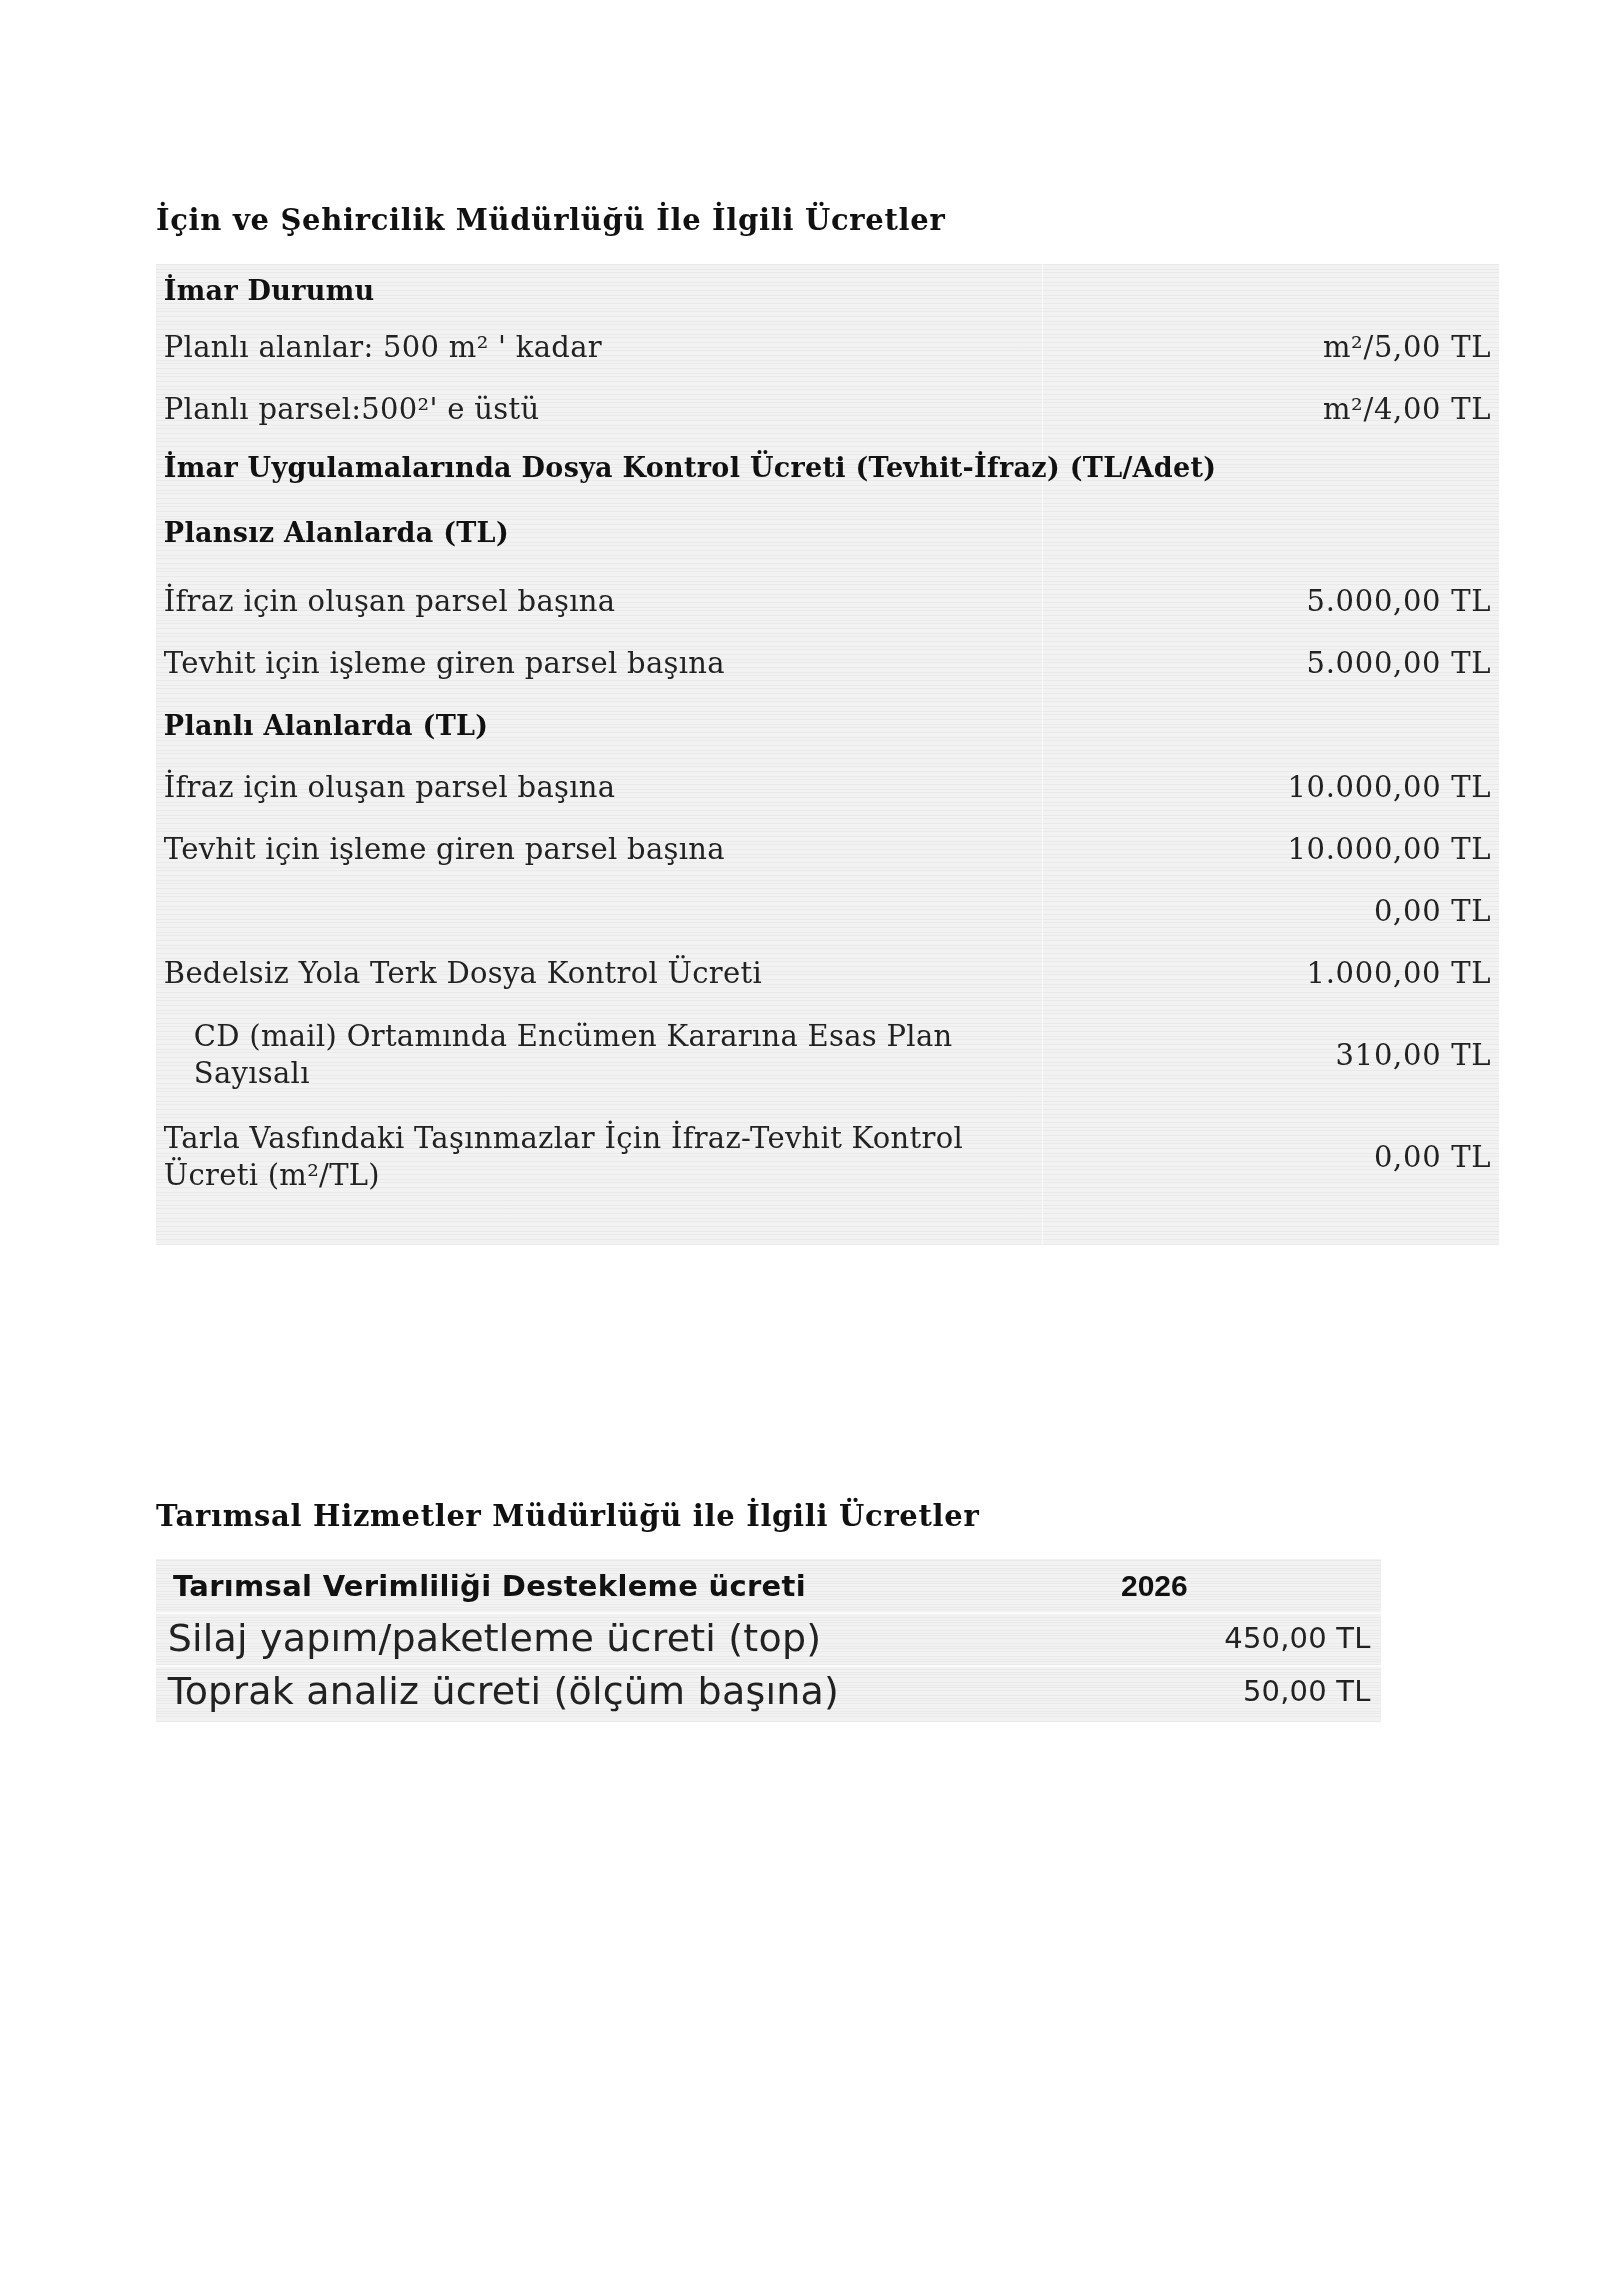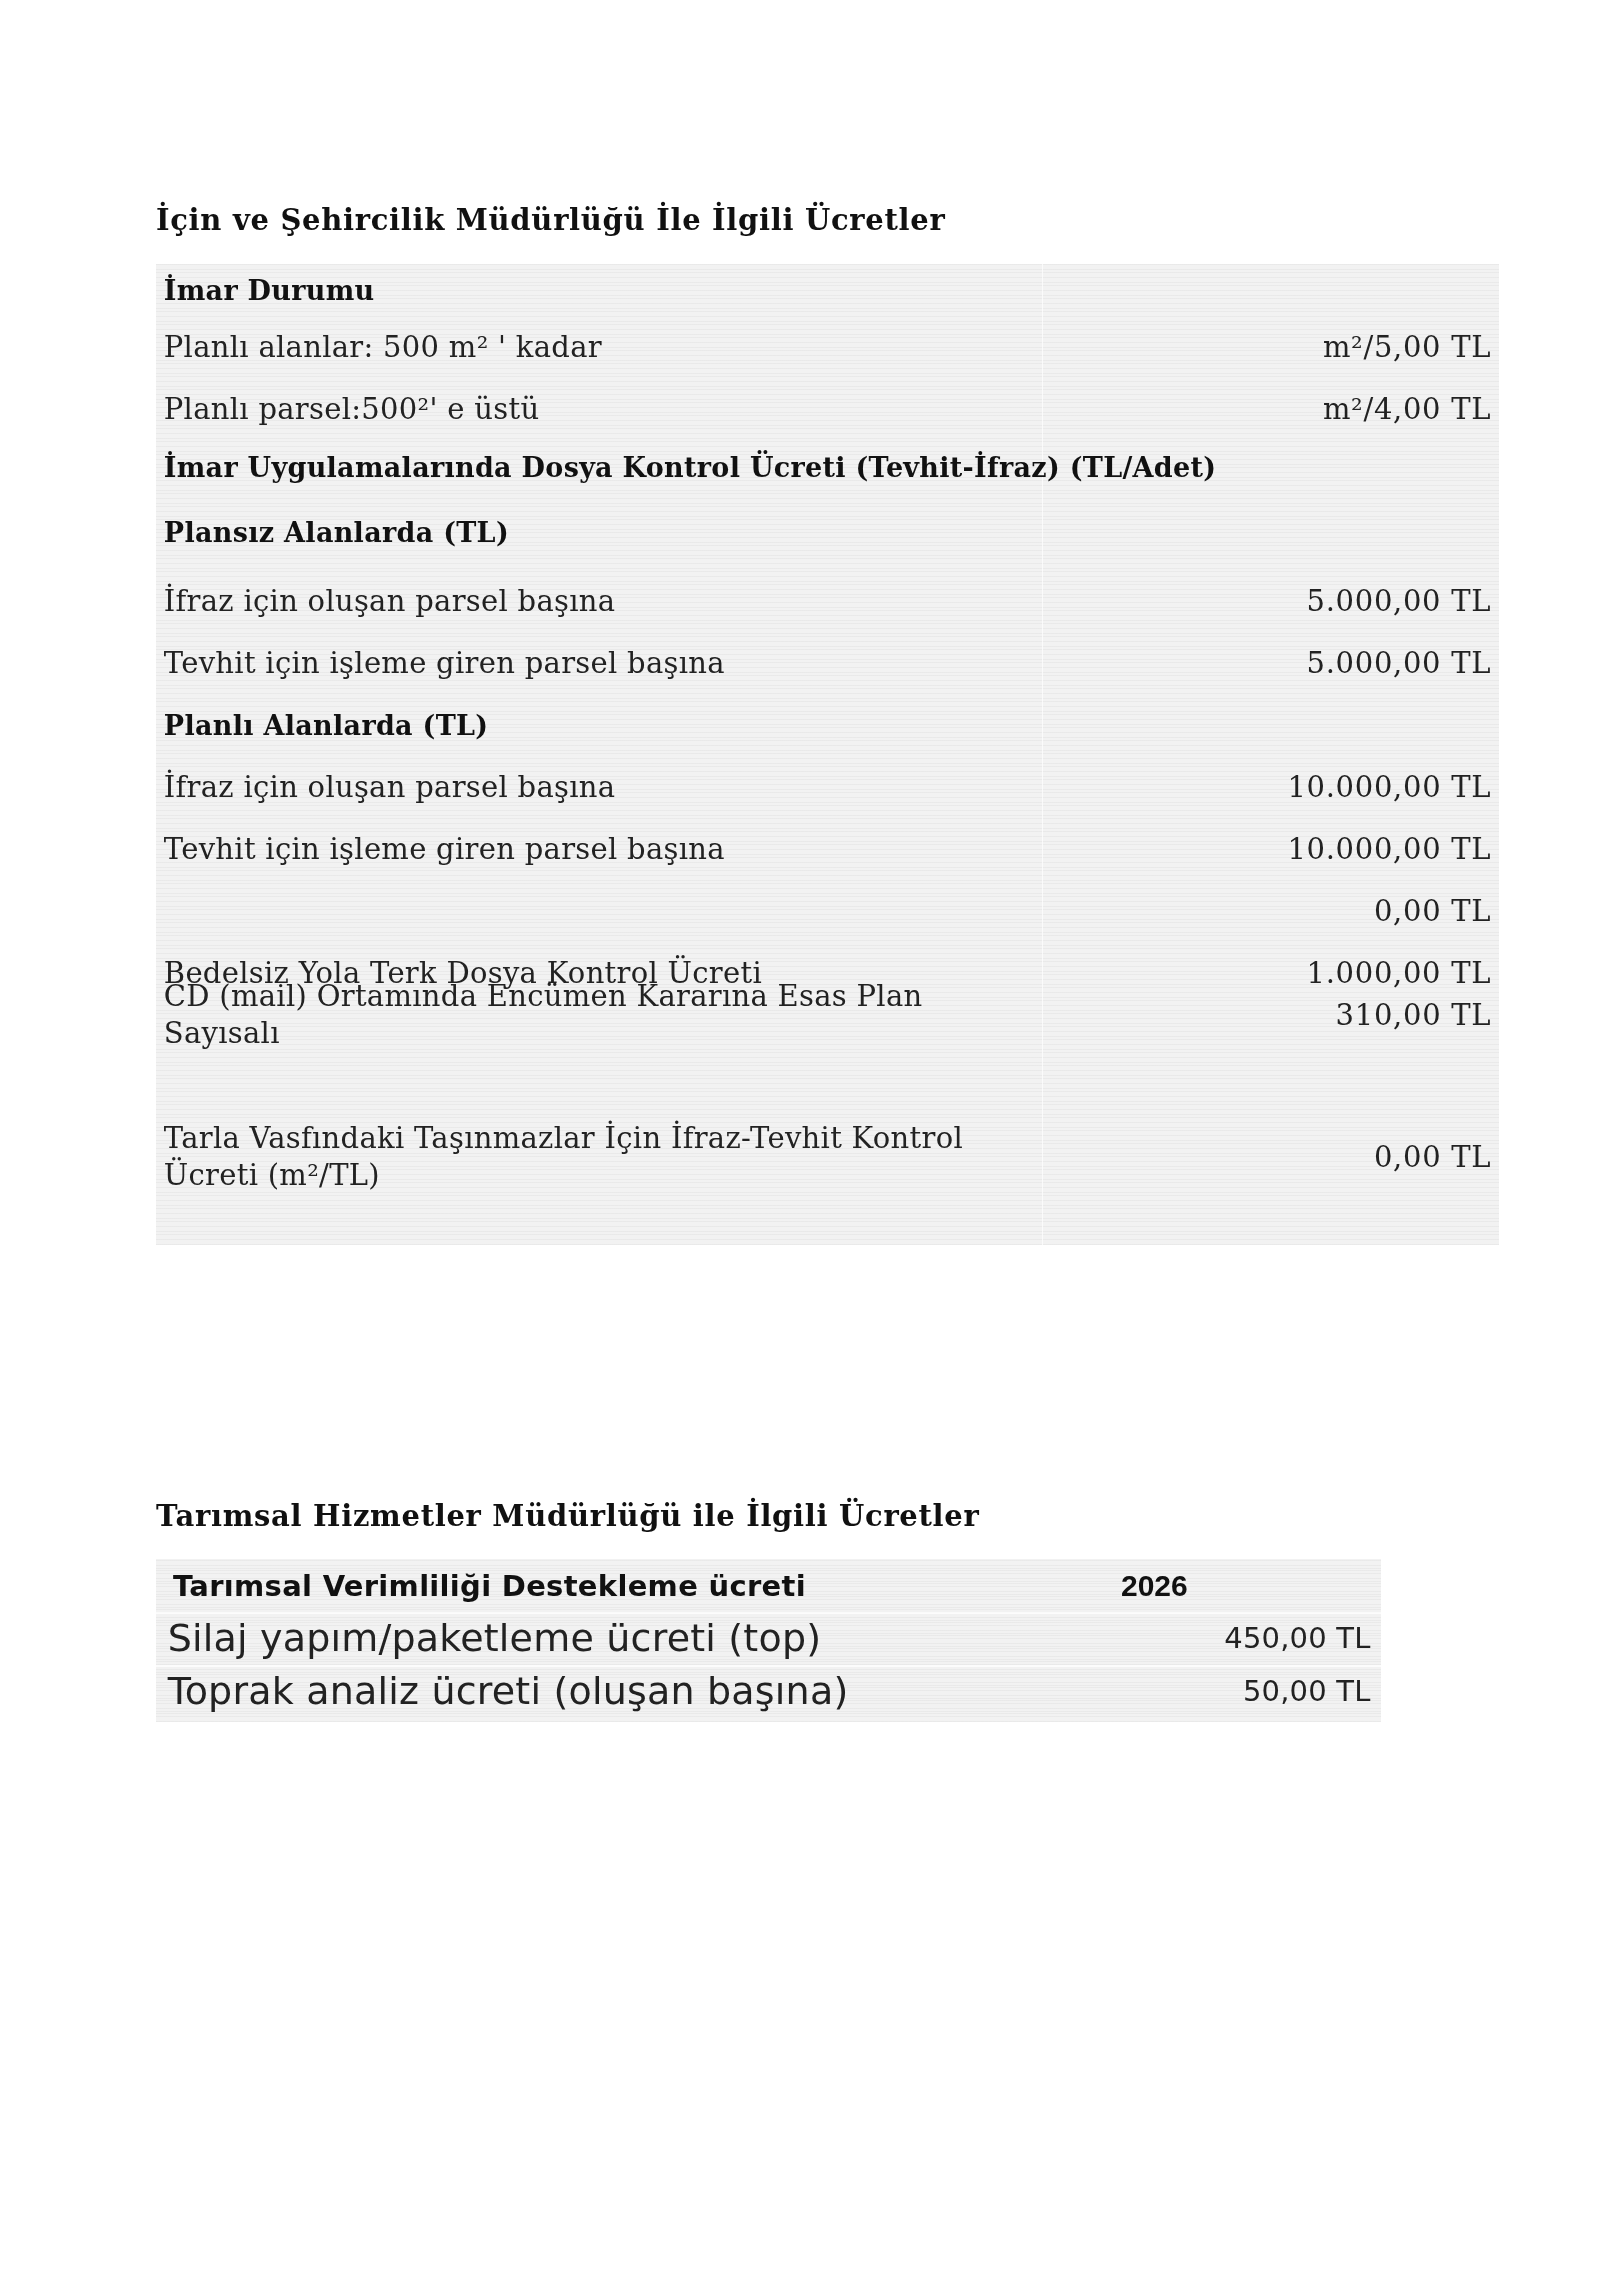--- a/index.html
+++ b/index.html
@@ -101,21 +101,21 @@
     <span class="label">Tevhit için işleme giren parsel başına</span>
     <span class="value">10.000,00 TL</span>
   </div>
   <div class="row" style="top:616px;height:62px;">
     <span class="value">0,00 TL</span>
   </div>
   <div class="row" style="top:678px;height:62px;">
     <span class="label">Bedelsiz Yola Terk Dosya Kontrol Ücreti</span>
     <span class="value">1.000,00 TL</span>
   </div>
-  <div class="row" style="top:700px;height:101px;">
+  <div class="row" style="top:740px;height:101px;margin-left:30px;">
     <span class="label wrap">CD (mail) Ortamında Encümen Kararına Esas Plan Sayısalı</span>
     <span class="value">310,00 TL</span>
   </div>
   <div class="row" style="top:841px;height:104px;">
     <span class="label wrap">Tarla Vasfındaki Taşınmazlar İçin İfraz-Tevhit Kontrol Ücreti (m²/TL)</span>
     <span class="value">0,00 TL</span>
   </div>
 </div>
 
 <div id="title-tarim" class="section-title">Tarımsal Hizmetler Müdürlüğü ile İlgili Ücretler</div>
@@ -125,17 +125,17 @@
   <div class="hline" style="top:106px;"></div>
   <div class="row" style="top:0px;height:53px;">
     <span class="header-label">Tarımsal Verimliliği Destekleme ücreti</span>
     <span class="header-year">2026</span>
   </div>
   <div class="row" style="top:53px;height:52px;">
     <span class="label">Silaj yapım/paketleme ücreti (top)</span>
     <span class="value">450,00 TL</span>
   </div>
   <div class="row" style="top:106px;height:52px;">
-    <span class="label">Toprak analiz ücreti (oluşan başına)</span>
+    <span class="label">Toprak analiz ücreti (ölçüm başına)</span>
     <span class="value">50,00 TL</span>
   </div>
 </div>
 
 
 </body></html>

